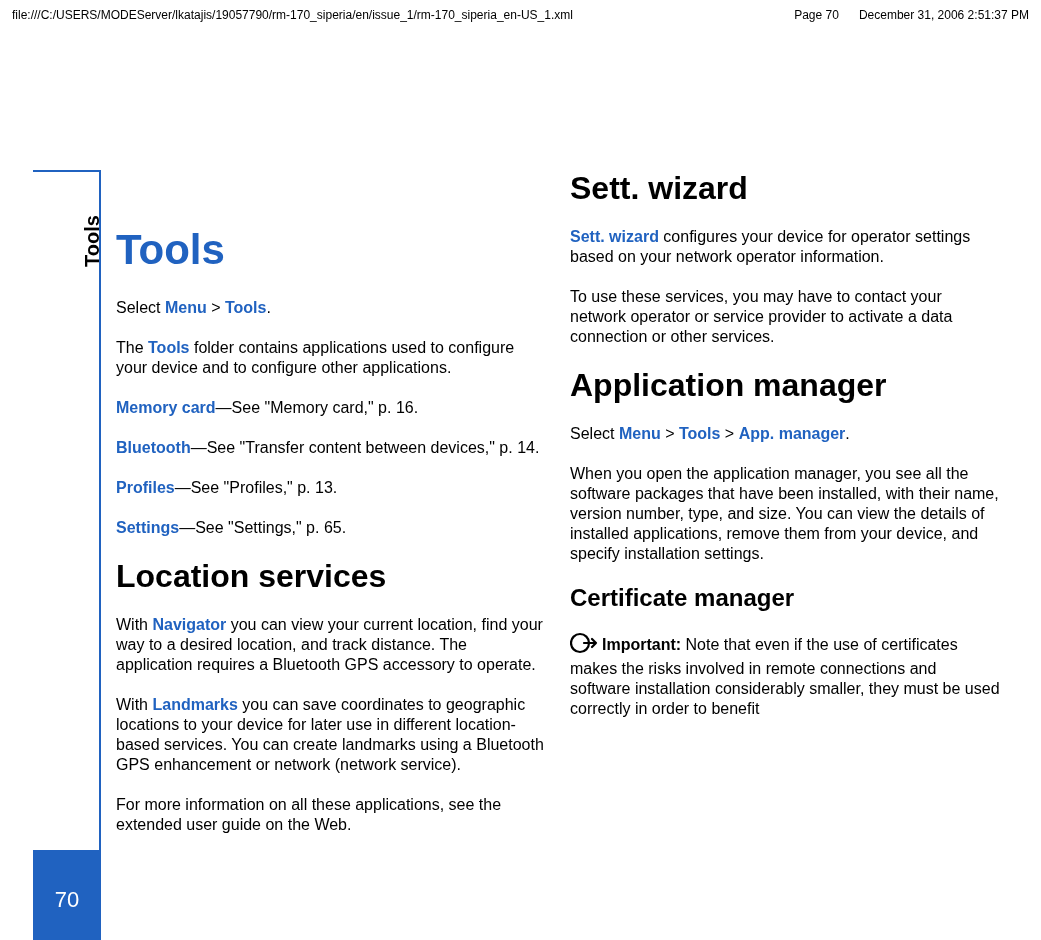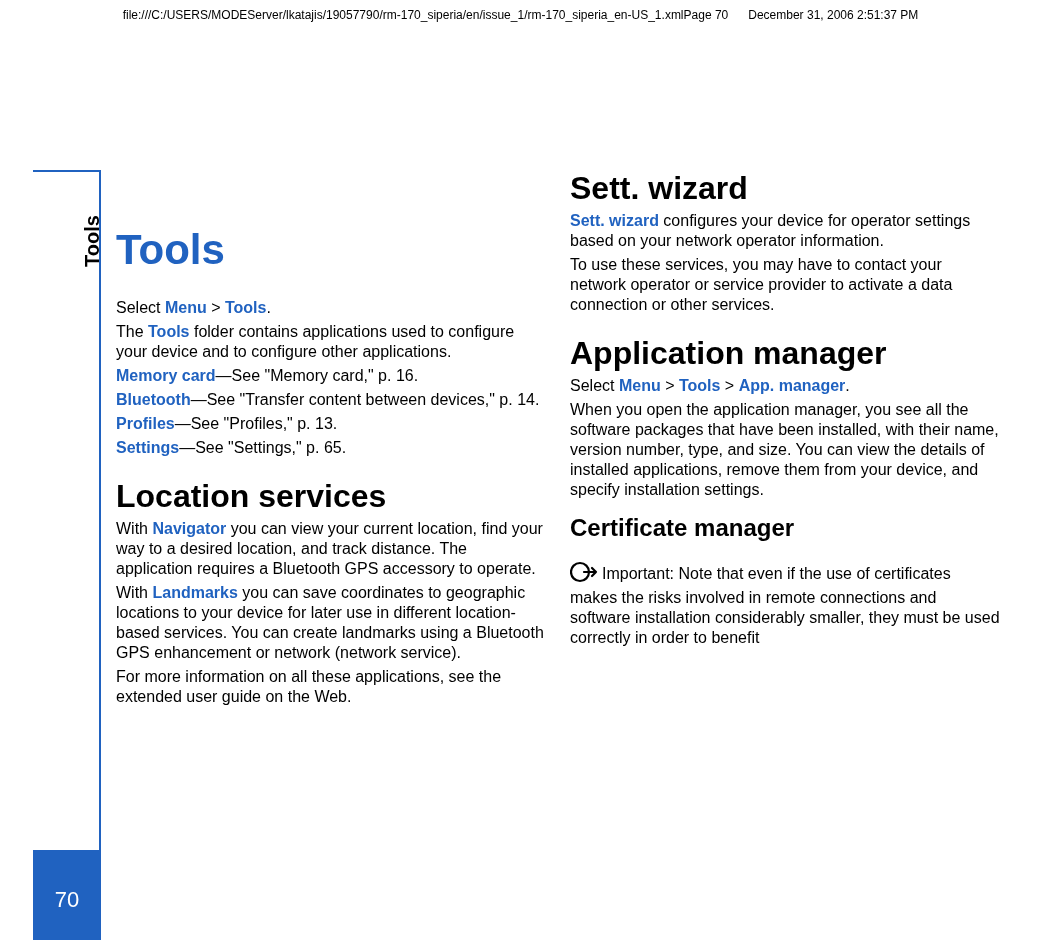--- a/index.html
+++ b/index.html
@@ -10,21 +10,21 @@
     width: 1041px;
     height: 940px;
     background: #fff;
     position: relative;
   }
   .header-bar {
     position: absolute;
     top: 8px; left: 12px; right: 12px;
     font-size: 12px;
     display: flex;
-    justify-content: center;
+    justify-content: space-between;
   }
   .header-bar .left { }
   .header-bar .right { display: flex; gap: 20px; }
   .page-wrap {
     position: absolute;
     top: 170px;
     left: 0;
     width: 1041px;
   }
   .sidebar {
@@ -76,28 +76,28 @@
   h2.section {
     font-size: 32px;
     font-weight: bold;
     margin: 20px 0 4px 0;
   }
   h3.subsection {
     font-size: 24px;
     font-weight: bold;
     margin: 14px 0 19px 0;
   }
-  p { margin: 4px 0; font-size: 16px; line-height: 1.25; }
+  p { margin: 20px 0; font-size: 16px; line-height: 1.25; }
   .uilink { color: #2062c0; font-weight: bold; }
   .sep { color: #000; }
   .important-icon {
     display: inline-block; vertical-align: middle;
     margin-right: 4px;
   }
-  .important-label { font-weight: normal; }
+  .important-label { font-weight: bold; }
 </style>
 </head>
 <body>
 
 <div class="header-bar">
   <div class="left">file:///C:/USERS/MODEServer/lkatajis/19057790/rm-170_siperia/en/issue_1/rm-170_siperia_en-US_1.xml</div>
   <div class="right">
     <span>Page 70</span>
     <span>December 31, 2006 2:51:37 PM</span>
   </div>

